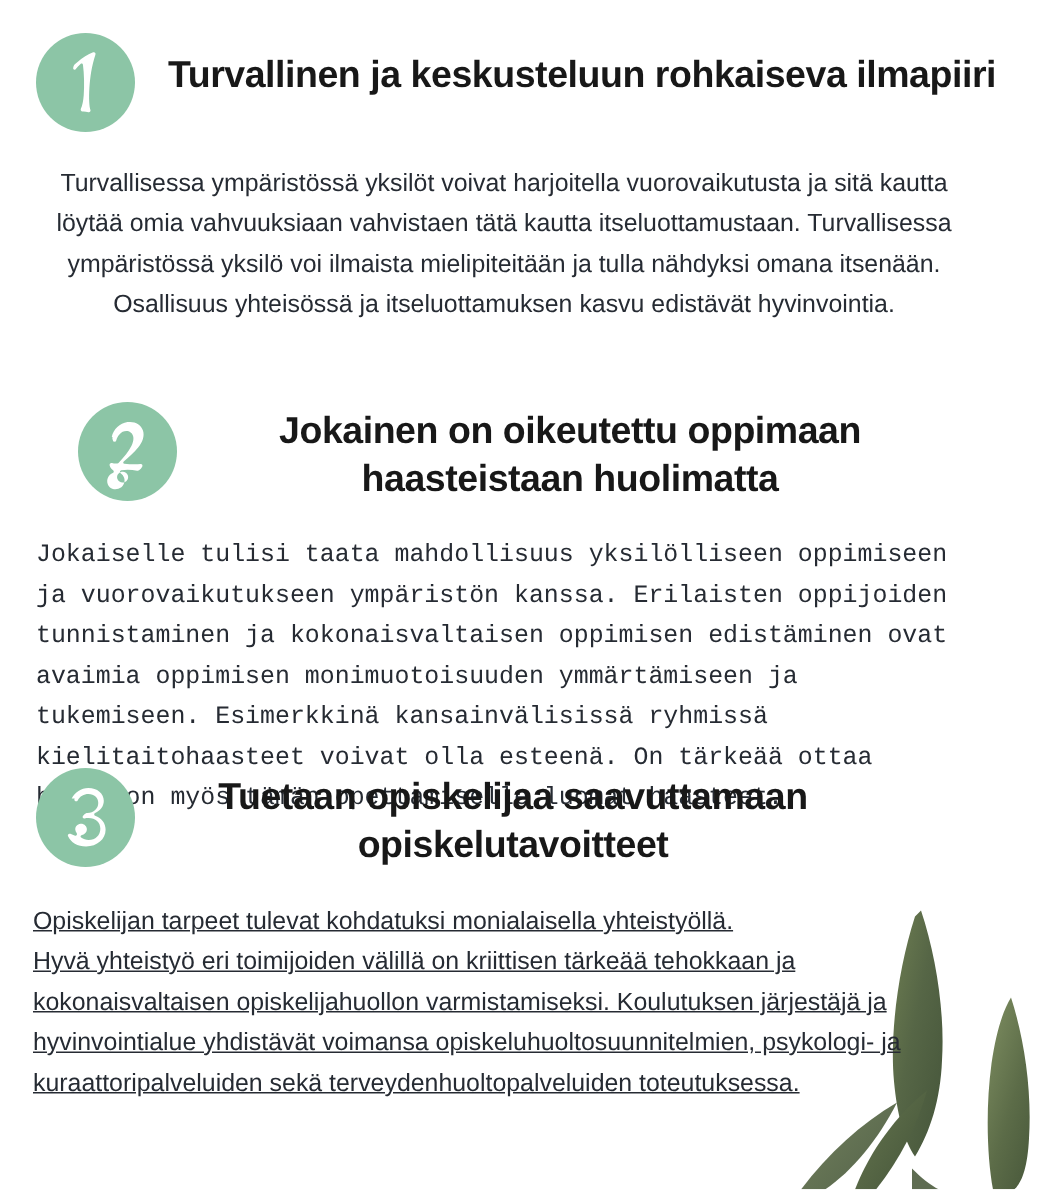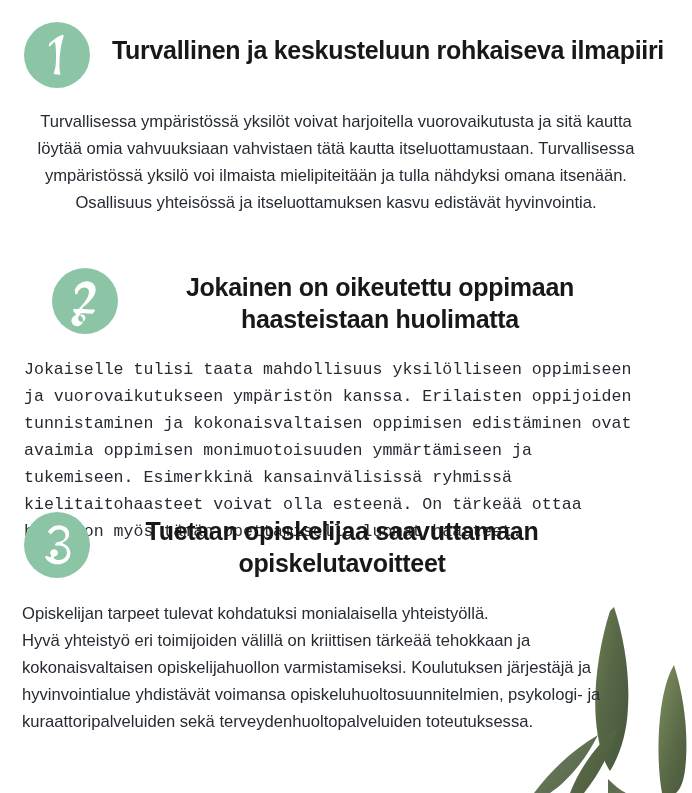--- a/index.html
+++ b/index.html
@@ -117,20 +117,21 @@
     left: 24px;
     top: 92px;
     width: 626px;
     font-family: Liberation Mono, monospace;
   }
   #body-3 {
     position: absolute;
     left: 22px;
     top: 92px;
     width: 630px;
+    text-decoration: underline;
   }
 </style>
 </head>
 <body>
 
 <div class="page">
 
   <div class="section" id="section-1">
     <div class="sec-head">
 

